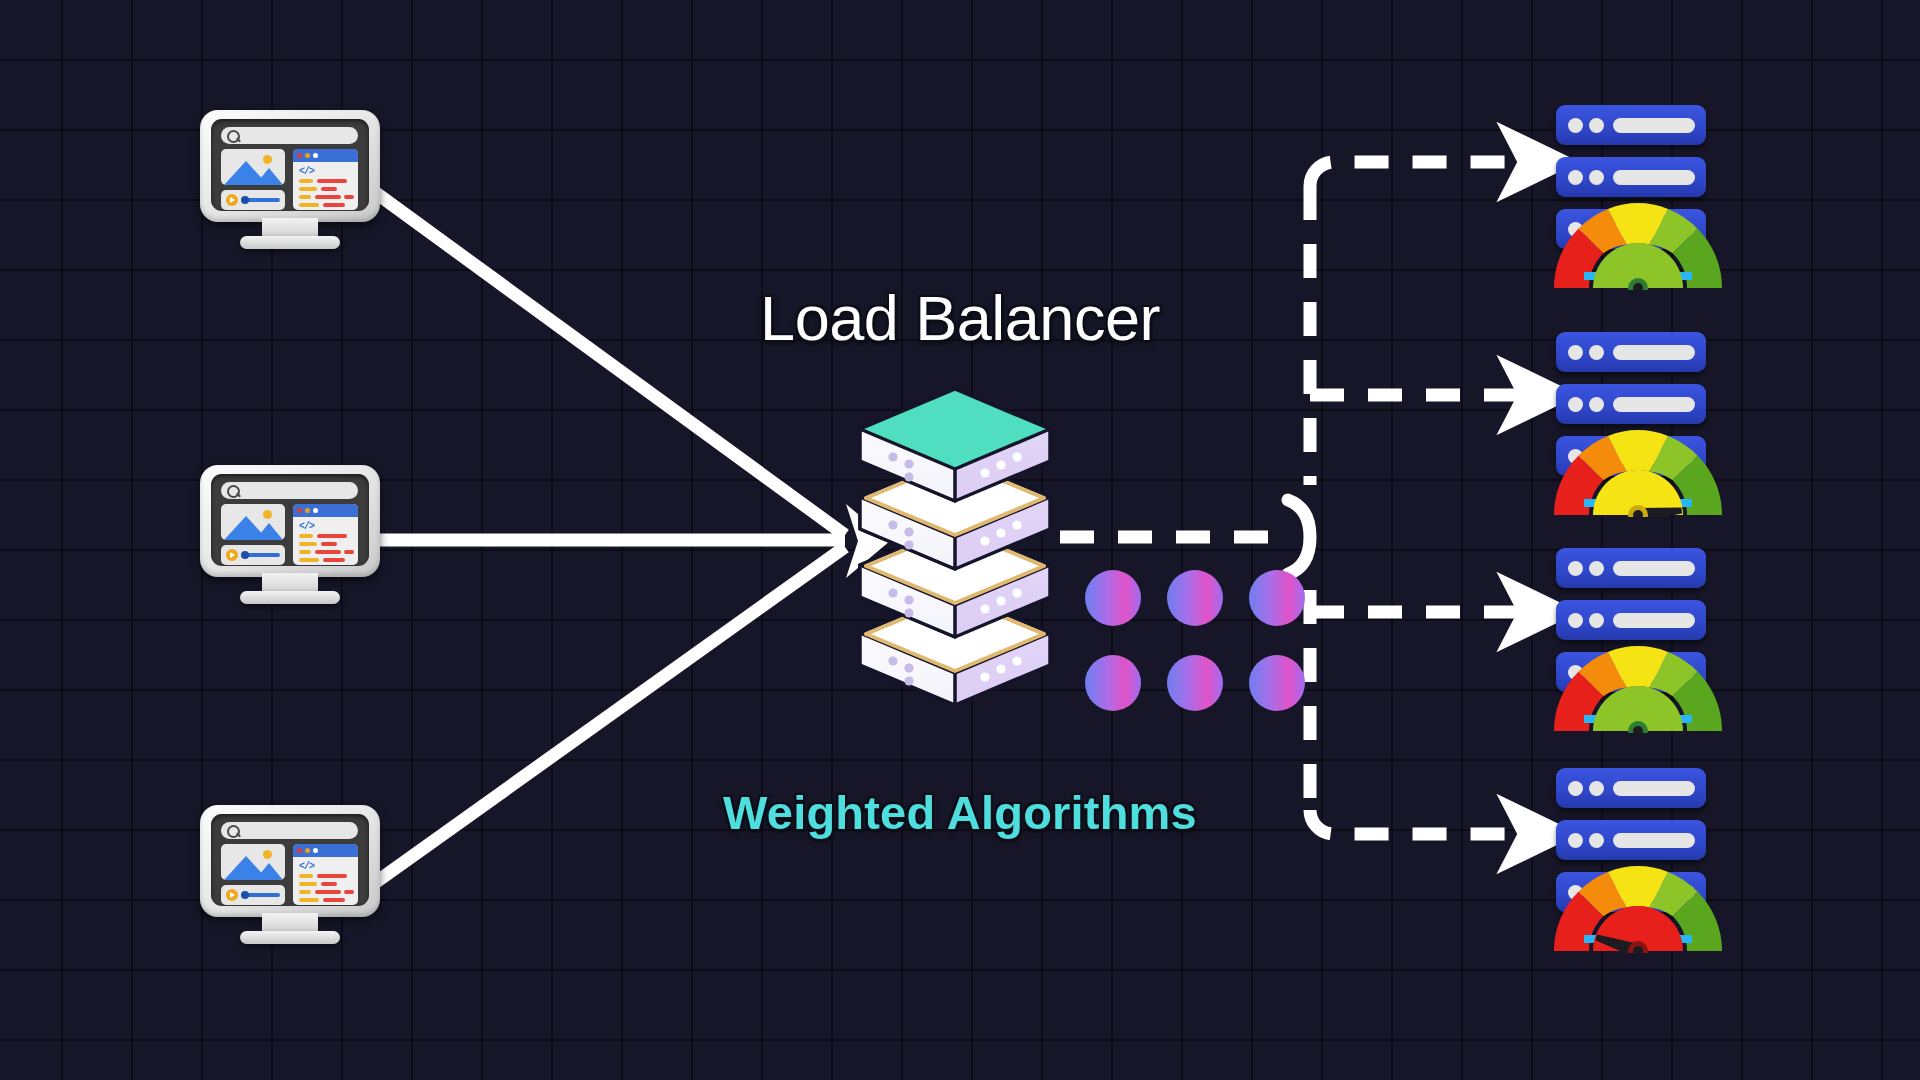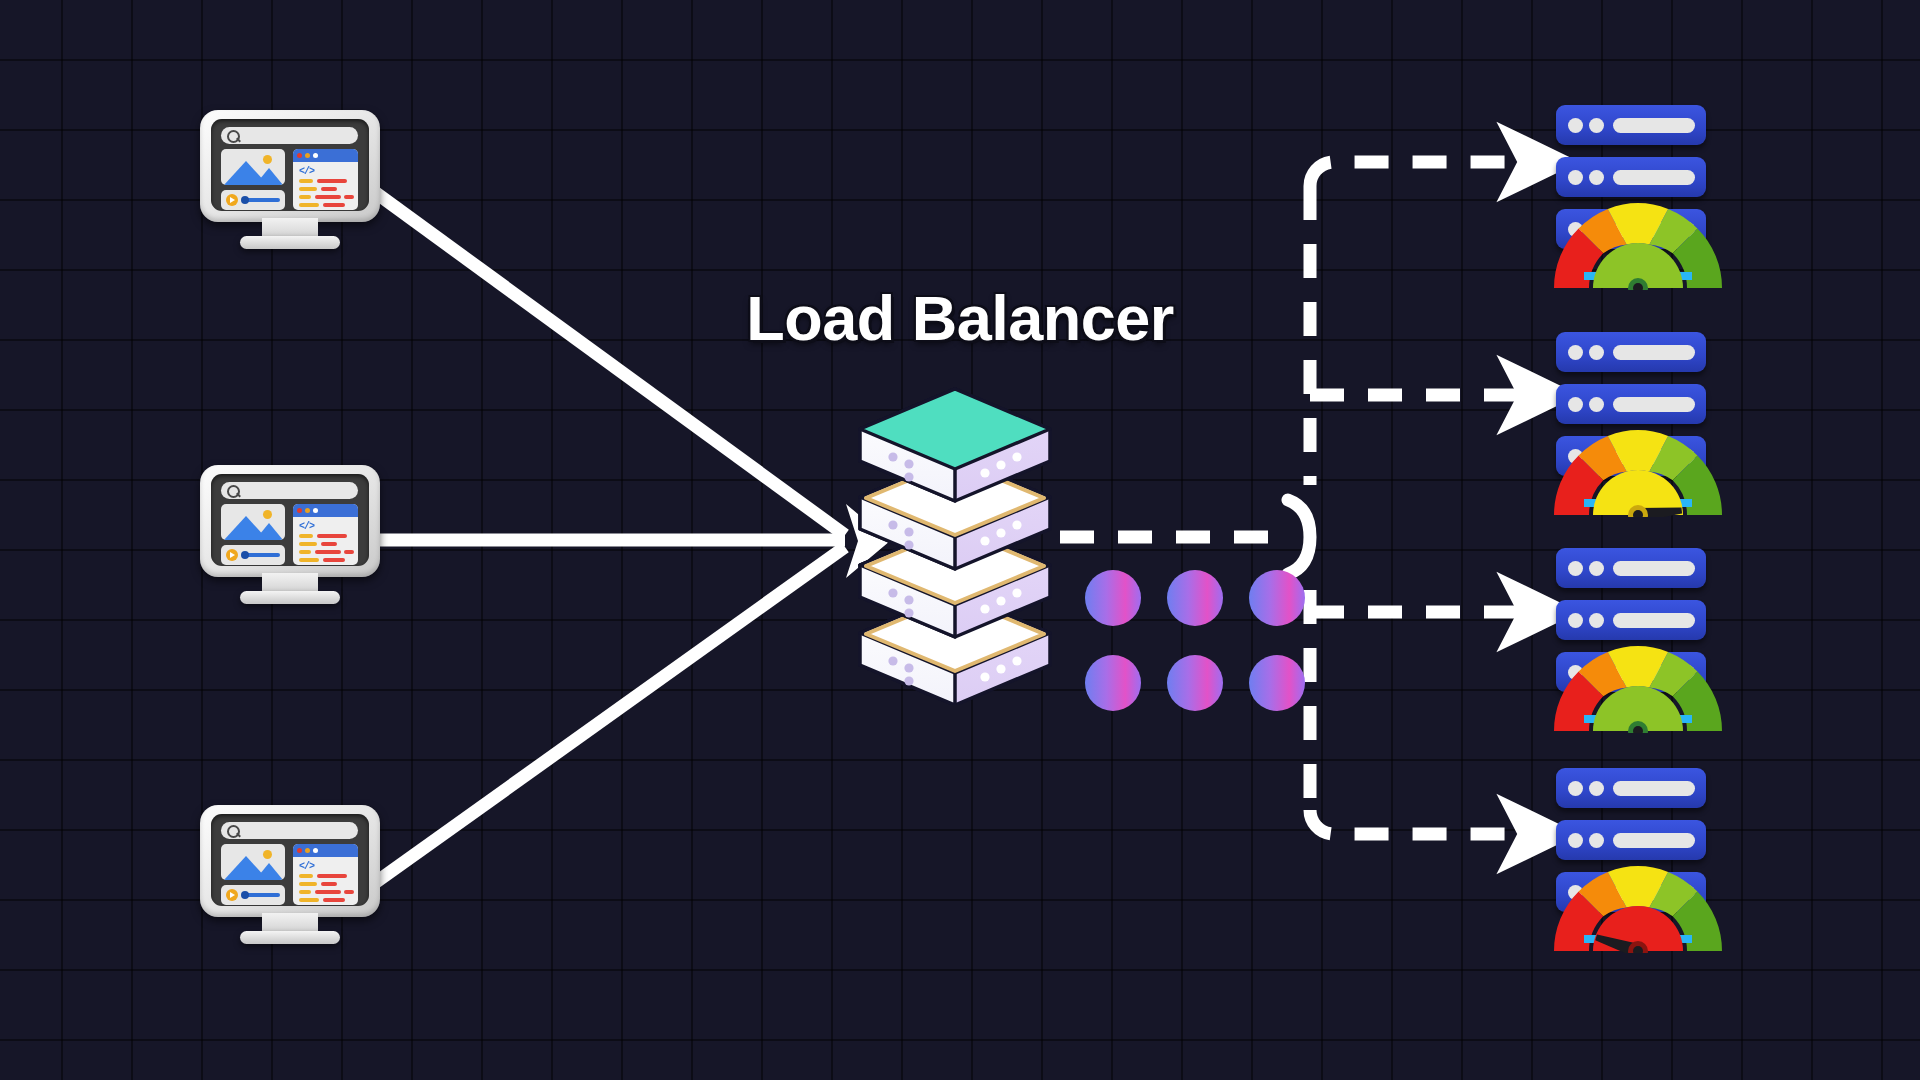--- a/index.html
+++ b/index.html
@@ -35,21 +35,21 @@
     pointer-events: none;
   }
 
   
   .title-main {
     position: absolute;
     left: 0;
     width: 1920px;
     text-align: center;
     font-size: 63px;
-    font-weight: bold;
+    font-weight: normal;
     letter-spacing: -0.5px;
     color: #ffffff;
     text-shadow:
       3px 3px 0 #0d0d18, -2px 2px 0 #0d0d18,
       2px -2px 0 #0d0d18, -2px -2px 0 #0d0d18,
       0 4px 6px rgba(0,0,0,0.55);
     white-space: nowrap;
   }
   .title-sub {
     position: absolute;
@@ -247,20 +247,21 @@
 
       <path d="M 1310 612 L 1336 612 L 1538 612" marker-end="url(#ah)"></path>
 
       <path d="M 1310 810 A 24 24 0 0 0 1334 834 L 1538 834" marker-end="url(#ah)"></path>
     </g>
 
     <path d="M 1288 500 q 22 8 22 37 q 0 29 -22 37" stroke="#ffffff" stroke-width="13" fill="none" stroke-linecap="round"></path>
   </svg>
 
   <div class="title-main" style="top:282px;">Load Balancer</div>
+  <div class="title-sub" style="top:785px;">Weighted Algorithms</div>
 
   <div class="monitor" style="left:200px; top:110px;">
     <div class="mon-bezel">
       <div class="mon-screen">
         <div class="mon-search">
             <span class="mag"></span>
           </div>
         <div class="mon-img">
           <span class="sun"></span>
             <span class="mtn2"></span>

